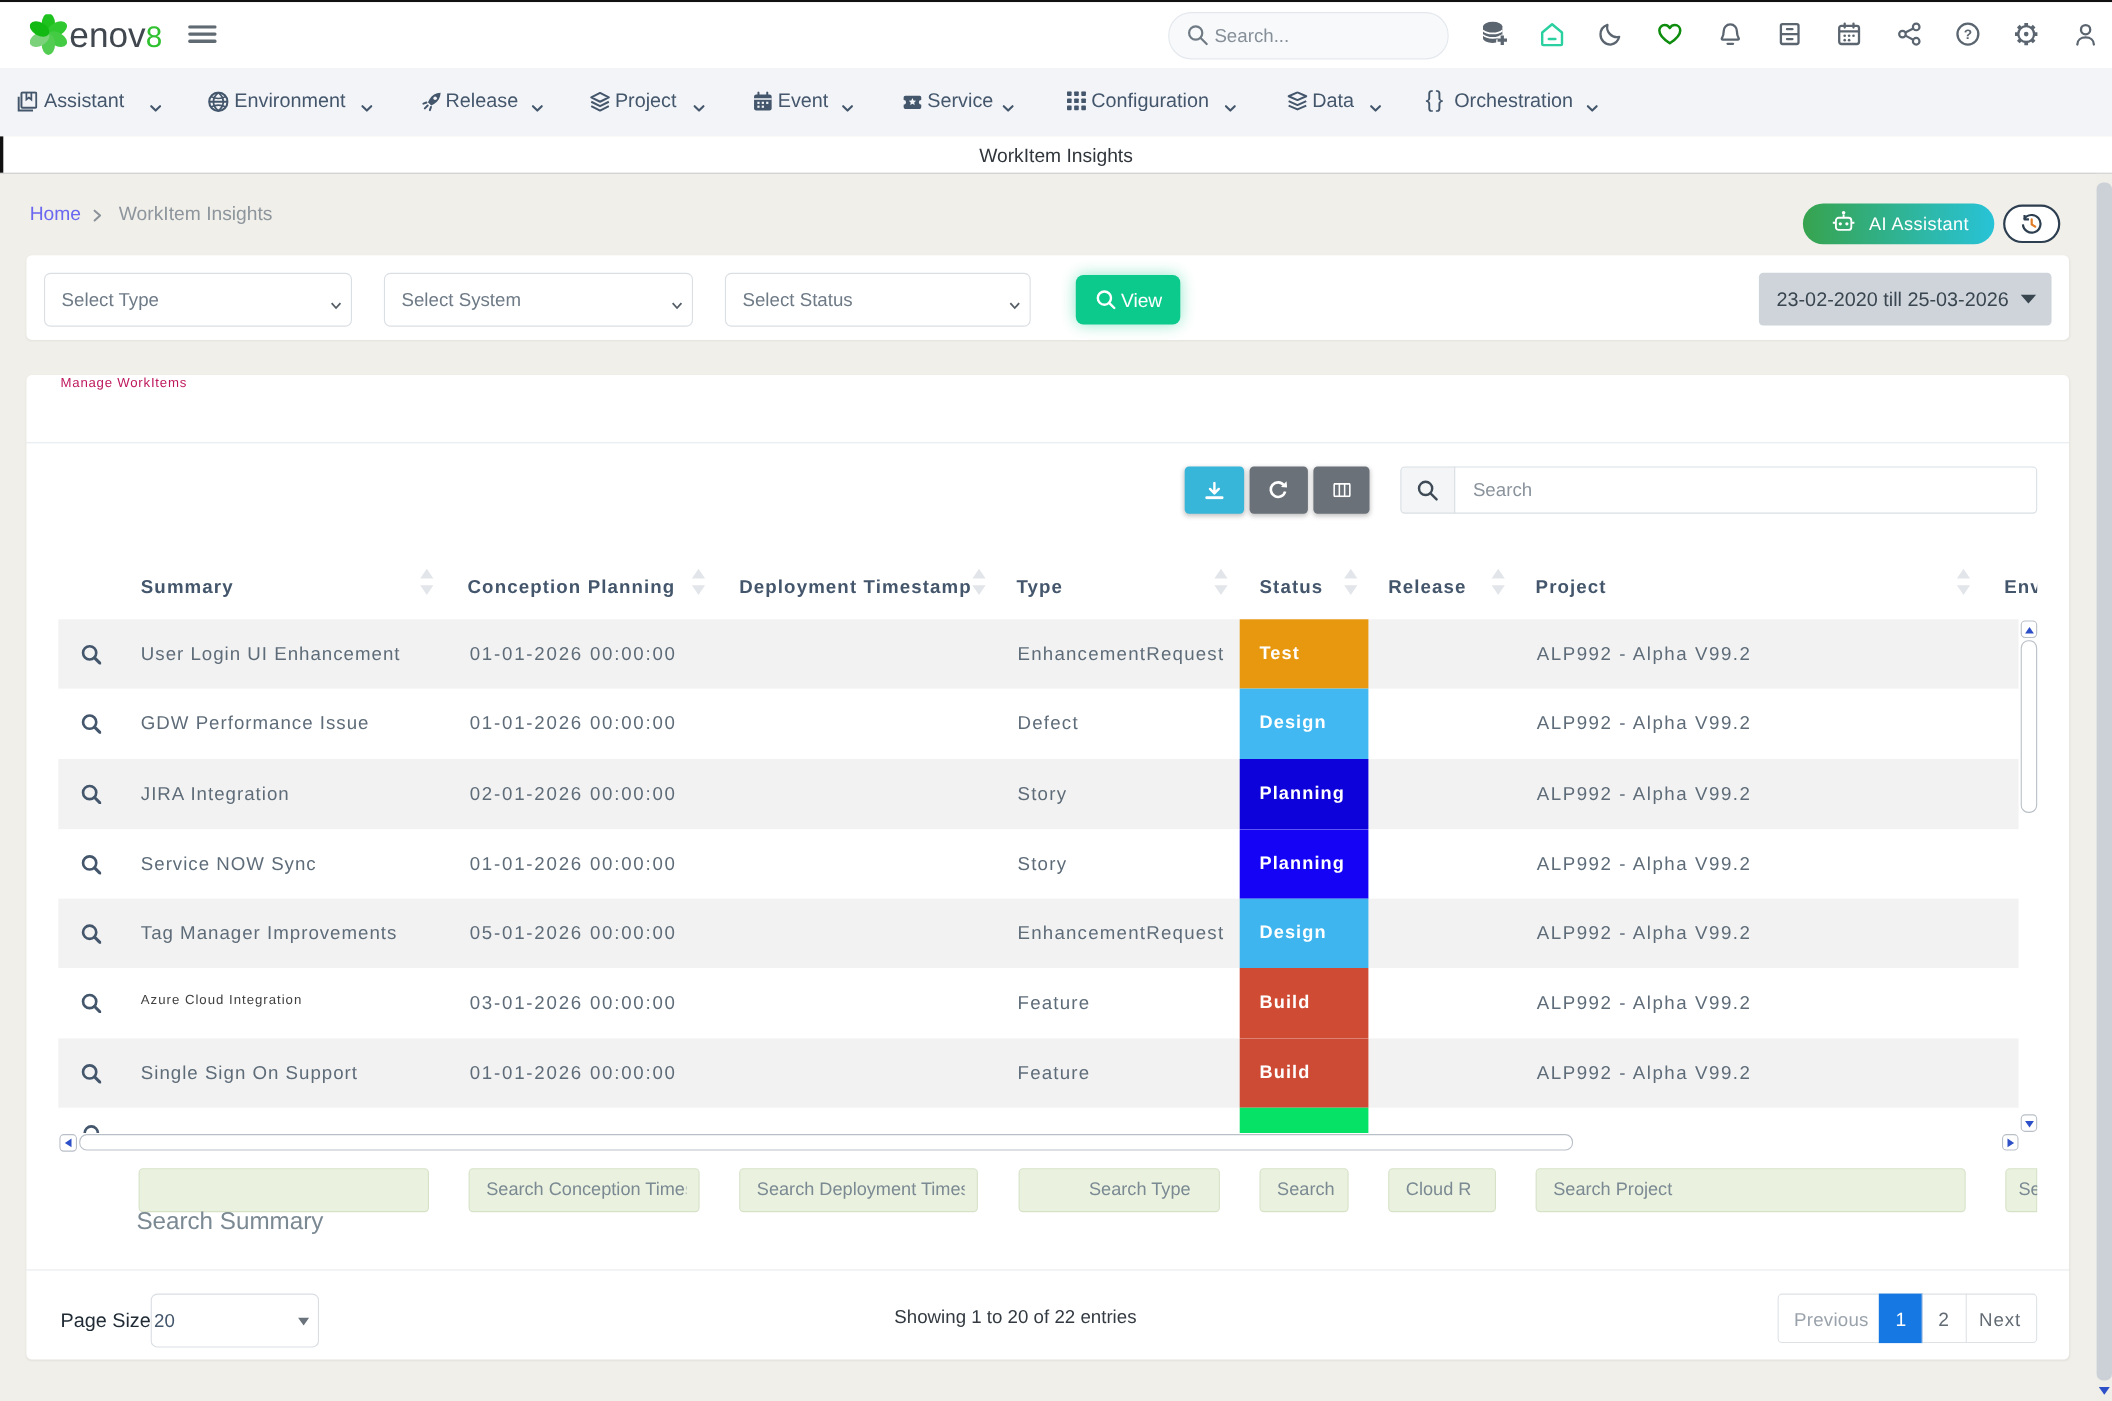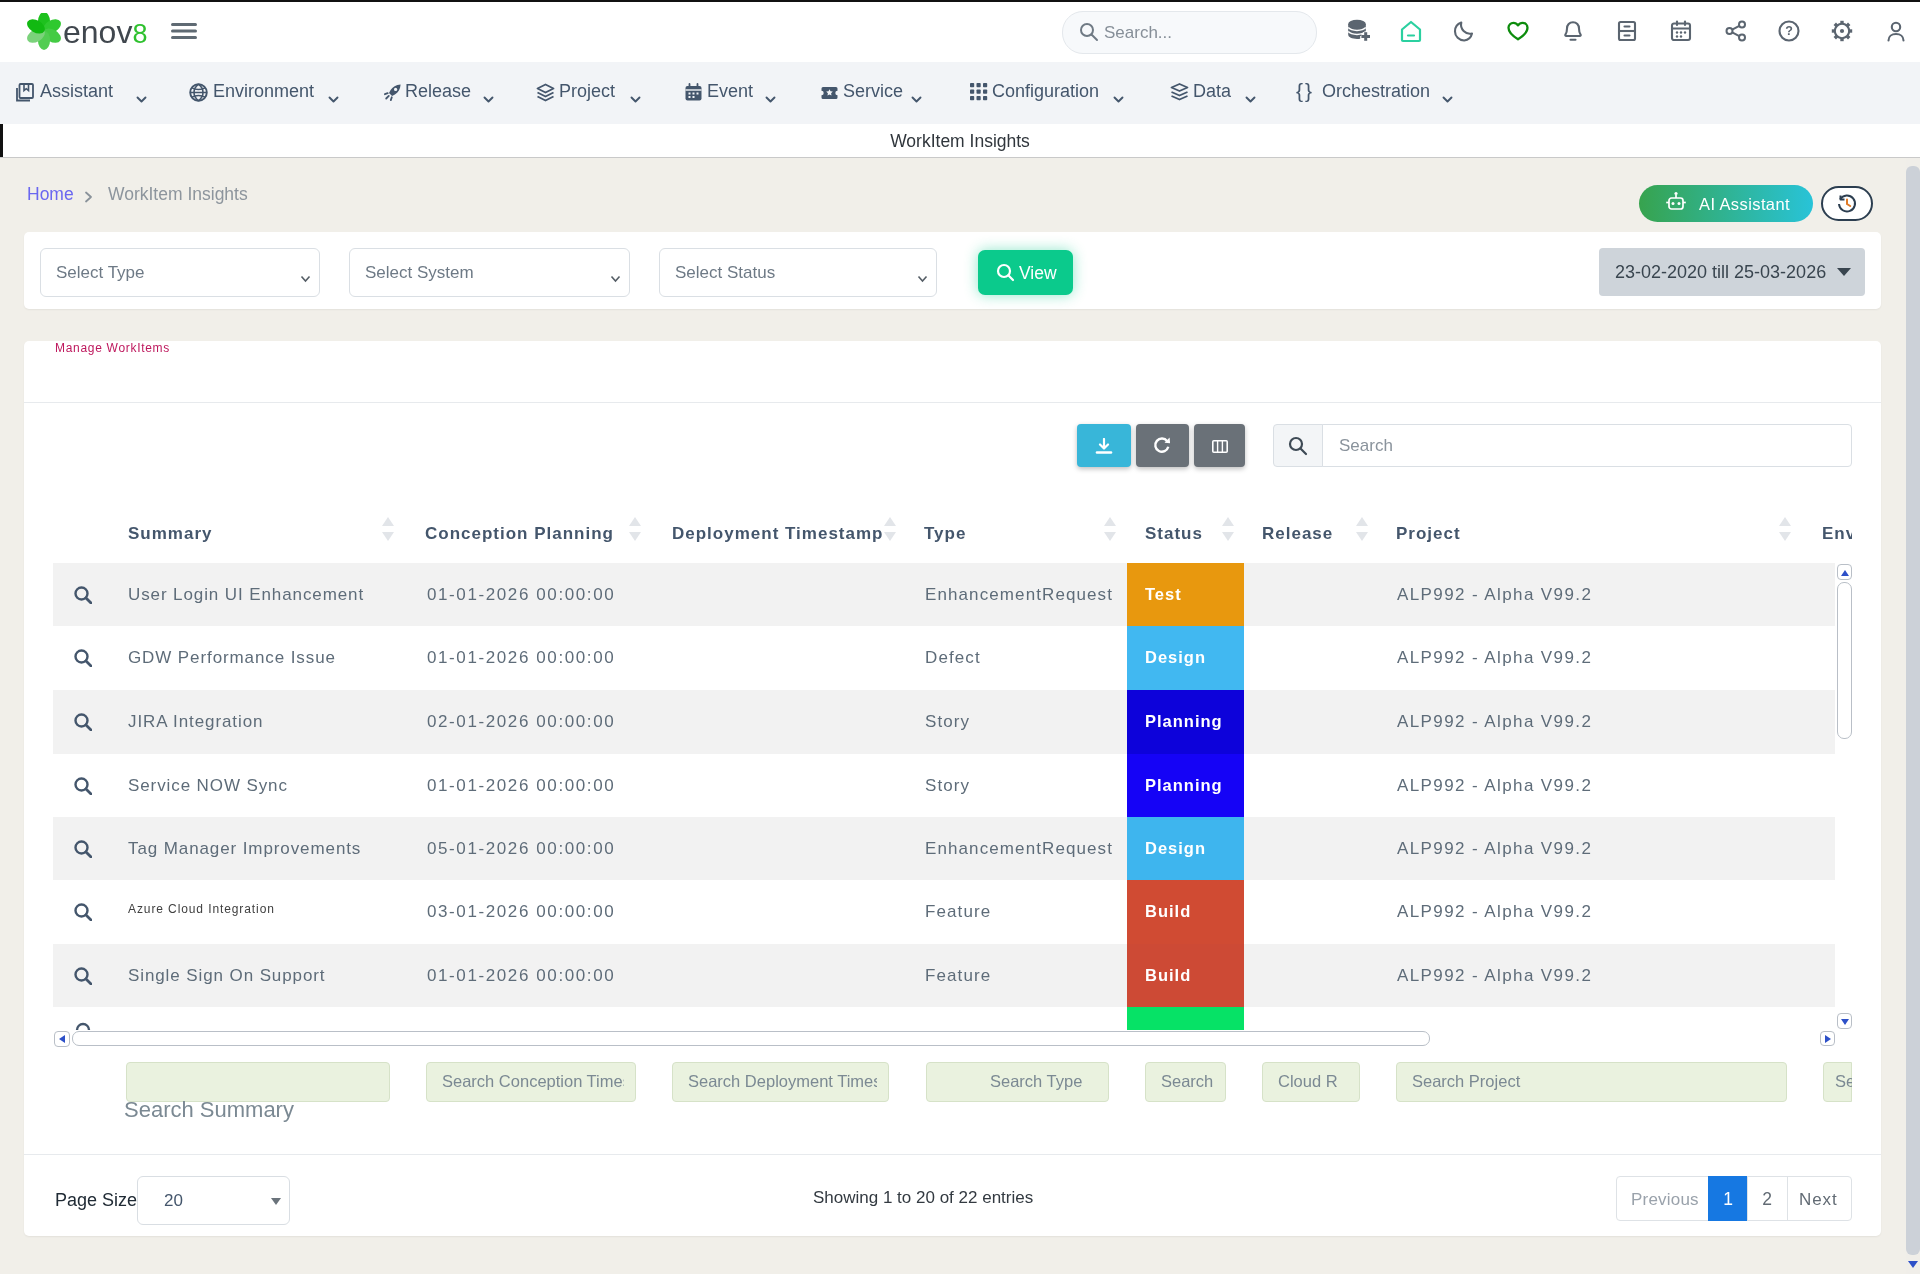--- a/index.html
+++ b/index.html
@@ -406,21 +406,21 @@
 <div class="abs" style="left:1161px;top:1072px;width:53px;overflow:hidden;white-space:nowrap;font-size:16.5px;color:#7b8993;">Search</div>
 <div class="abs" style="left:1262px;top:1062px;width:98px;height:40px;background:#eaf2df;border:1px solid #d6e2c8;border-radius:4px;box-sizing:border-box;overflow:hidden;"></div>
 <div class="abs" style="left:1278px;top:1072px;width:70px;overflow:hidden;white-space:nowrap;font-size:16.5px;color:#7b8993;">Cloud R</div>
 <div class="abs" style="left:1396px;top:1062px;width:391px;height:40px;background:#eaf2df;border:1px solid #d6e2c8;border-radius:4px;box-sizing:border-box;overflow:hidden;"></div>
 <div class="abs" style="left:1412px;top:1072px;width:363px;overflow:hidden;white-space:nowrap;font-size:16.5px;color:#7b8993;">Search Project</div>
 <div class="abs" style="left:1823px;top:1062px;width:29px;height:40px;background:#eaf2df;border:1px solid #d6e2c8;border-radius:4px 0 0 4px;box-sizing:border-box;"></div>
 <div class="abs" style="left:1835px;top:1072px;width:17px;overflow:hidden;font-size:16.5px;color:#7b8993;">Se</div>
 <div class="abs" style="left:24px;top:1154px;width:1857px;height:1px;background:#e7eaed;"></div>
 <div class="abs" style="left:55px;top:1190px;font-size:18px;color:#202b35;">Page Size</div>
 <div class="abs" style="left:137px;top:1176px;width:153px;height:49px;background:#fff;border:1px solid #d9dee3;border-radius:6px;box-sizing:border-box;"></div>
-<div class="abs" style="left:164px;top:1191px;font-size:17px;color:#44566c;">20</div>
+<div class="abs" style="left:140px;top:1191px;font-size:17px;color:#44566c;">20</div>
 <div class="abs" style="left:271px;top:1198px;width:0;height:0;border-left:5.5px solid transparent;border-right:5.5px solid transparent;border-top:7px solid #6a737b;"></div>
 <div class="abs" style="left:813px;top:1188px;font-size:17px;color:#333a41;">Showing 1 to 20 of 22 entries</div>
 <div class="abs" style="left:1616px;top:1176px;width:236px;height:45px;background:#fff;border:1px solid #dee2e6;border-radius:4px;box-sizing:border-box;"></div>
 <div class="abs" style="left:1708px;top:1176px;width:40px;height:45px;background:#1678e2;"></div>
 <div class="abs" style="left:1747px;top:1176px;width:1px;height:45px;background:#dee2e6;"></div>
 <div class="abs" style="left:1787px;top:1176px;width:1px;height:45px;background:#dee2e6;"></div>
 <div class="abs" style="left:1631px;top:1190px;font-size:17px;letter-spacing:0.2px;color:#9aa2ab;">Previous</div>
 <div class="abs" style="left:1708px;top:1189px;width:40px;text-align:center;font-size:17.5px;color:#fff;">1</div>
 <div class="abs" style="left:1747px;top:1189px;width:40px;text-align:center;font-size:17.5px;color:#626b74;">2</div>
 <div class="abs" style="left:1799px;top:1190px;font-size:17px;letter-spacing:0.9px;color:#626b74;">Next</div>

